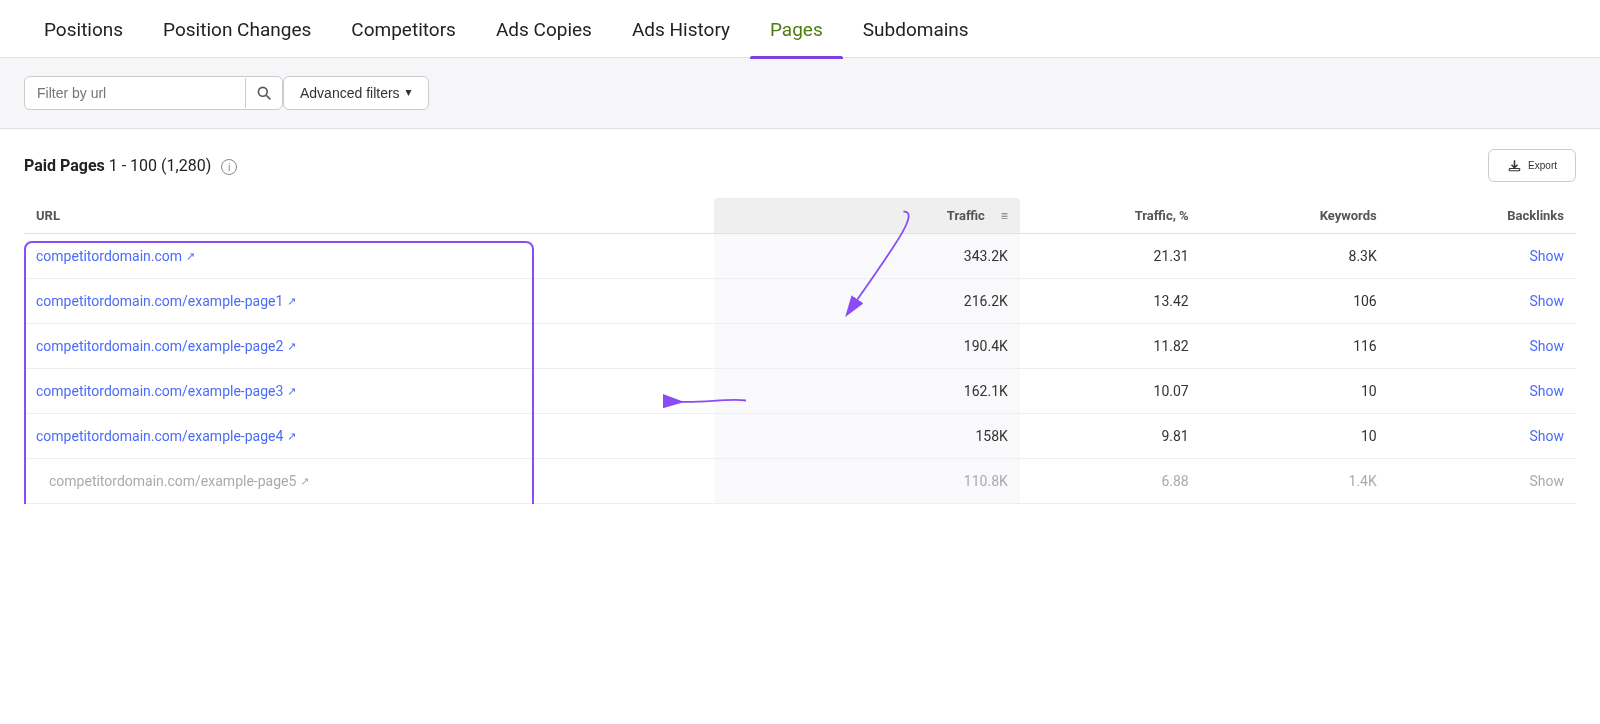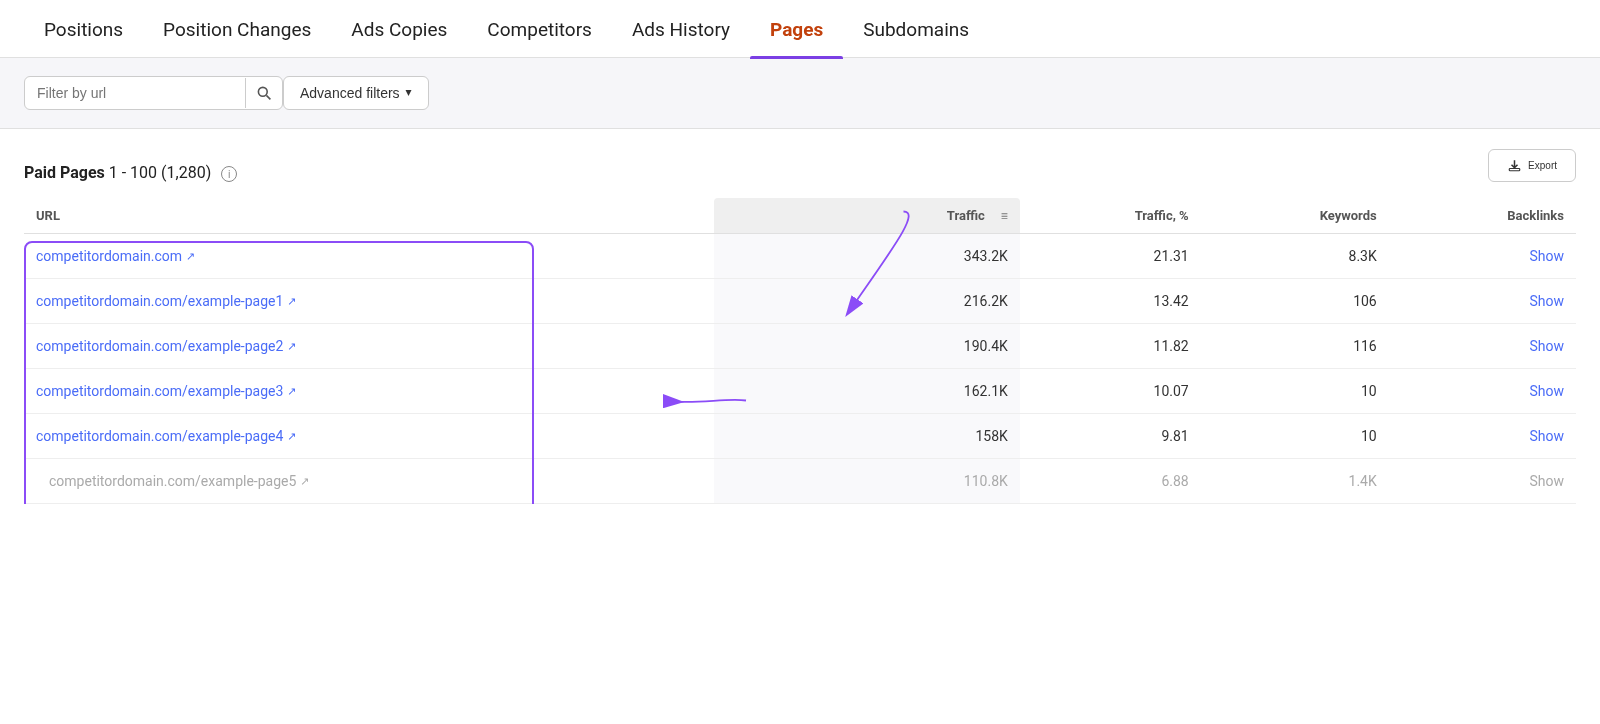--- a/index.html
+++ b/index.html
@@ -22,22 +22,22 @@
     .nav-item {
       padding: 18px 20px 16px;
       cursor: pointer;
       font-size: 19px;
       color: #222;
       white-space: nowrap;
       position: relative;
       text-decoration: none;
     }
     .nav-item.active {
-      color: #c2410c;
-      font-weight: 700;
+      color: #4d7c0f;
+      font-weight: 400;
     }
     .nav-item.active::after {
       content: '';
       position: absolute;
       bottom: -1.5px;
       left: 0; right: 0;
       height: 3px;
       background: #7b3fe4;
       border-radius: 2px 2px 0 0;
     }
@@ -95,21 +95,21 @@
 
     
     .content {
       padding: 20px 24px 0;
       position: relative;
     }
 
     
     .paid-pages-header {
       display: flex;
-      align-items: flex-end;
+      align-items: center;
       justify-content: space-between;
       margin-bottom: 16px;
     }
     .paid-pages-title {
       font-size: 16px;
       color: #222;
     }
     .paid-pages-title strong { font-weight: 700; }
     .paid-pages-title .info-icon {
       display: inline-flex;
@@ -226,22 +226,22 @@
       margin-left: 47px;
     }
   </style>
 </head>
 <body>
 
 <nav class="nav-bar">
 
 <a class="nav-item" href="#">Positions</a>
     <a class="nav-item" href="#">Position Changes</a>
+    <a class="nav-item" href="#">Competitors</a>
     <a class="nav-item" href="#">Ads Copies</a>
-    <a class="nav-item" href="#">Competitors</a>
     <a class="nav-item" href="#">Ads History</a>
     <a class="nav-item active" href="#">Pages</a>
     <a class="nav-item" href="#">Subdomains</a>
   </nav>
 
 <div class="filter-bar">
   <div class="filter-url-wrap">
     <input class="filter-url-input" type="text" placeholder="Filter by url" style="">
     <button class="filter-url-btn">
       <svg viewBox="0 0 20 20" fill="none" stroke="currentColor" stroke-width="2">

